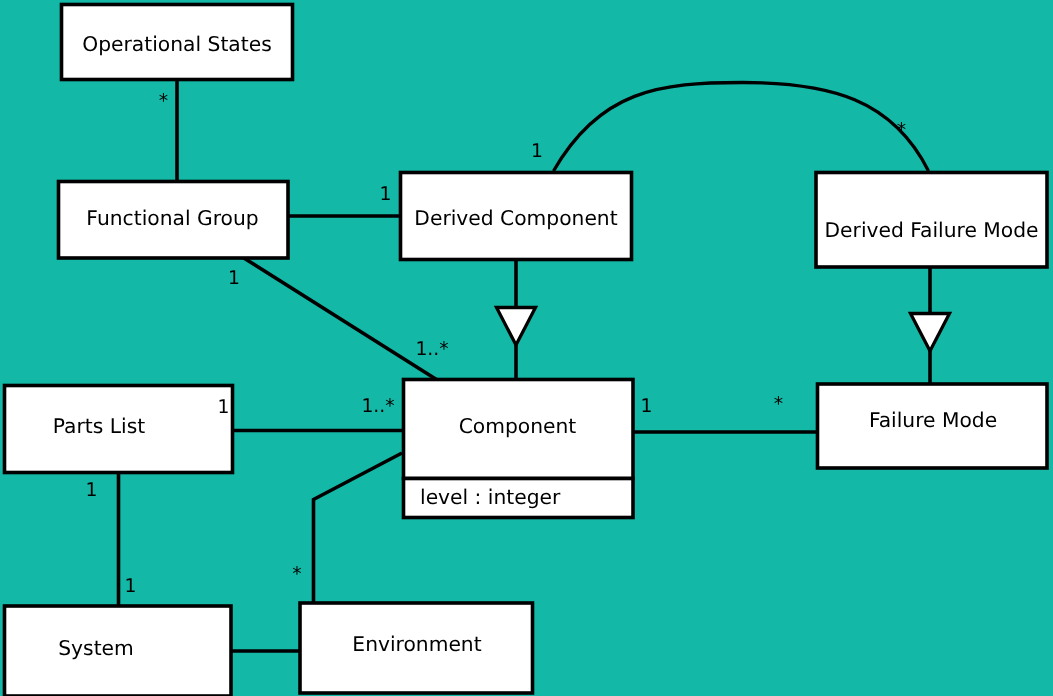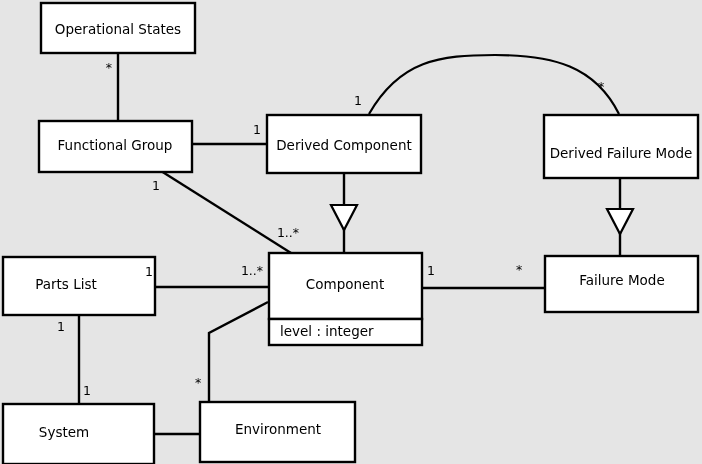--- a/index.html
+++ b/index.html
@@ -4,21 +4,21 @@
 <style>
   html, body {
     margin: 0;
     padding: 0;
     background: #ffffff;
   }
   #diagram-root {
     position: relative;
     width: 702px;
     height: 464px;
-    background: #e5e5e5;
+    background: #14b8a6;
     overflow: hidden;
     font-family: "DejaVu Sans", sans-serif;
   }
   svg#uml-canvas {
     display: block;
     width: 702px;
     height: 464px;
   }
   .cls-box {
     fill: #ffffff;

